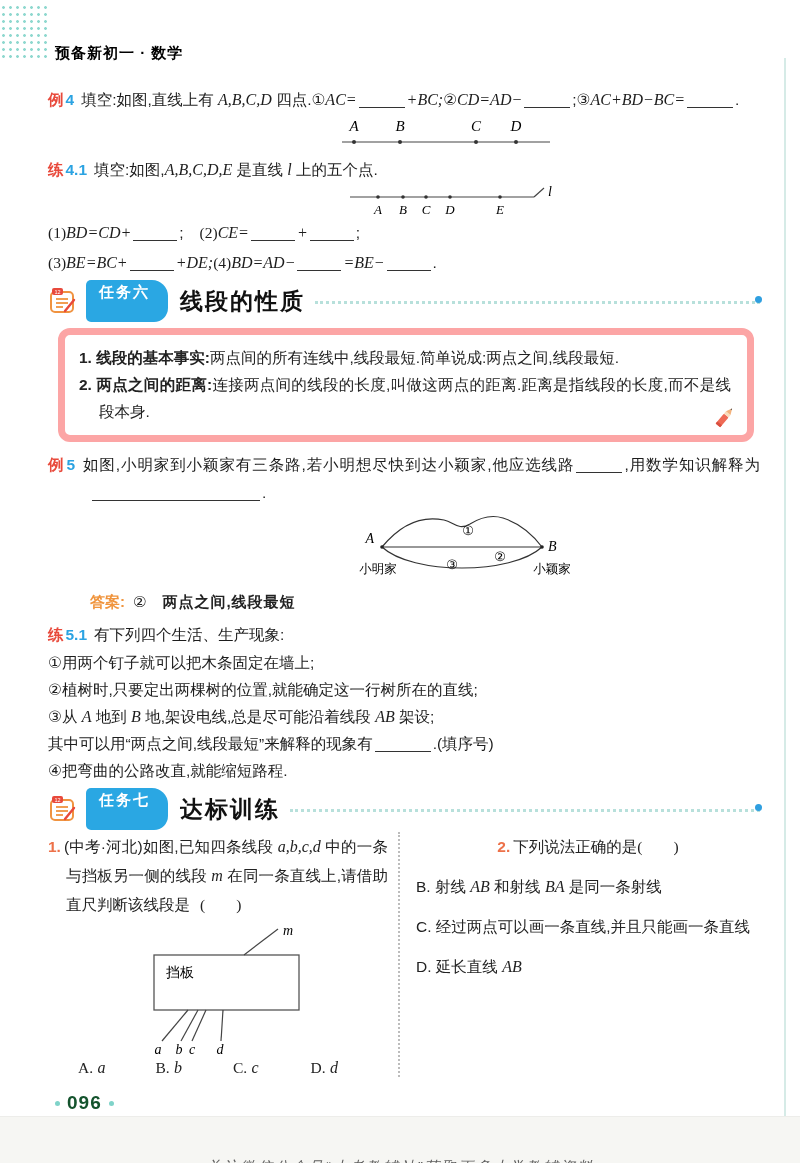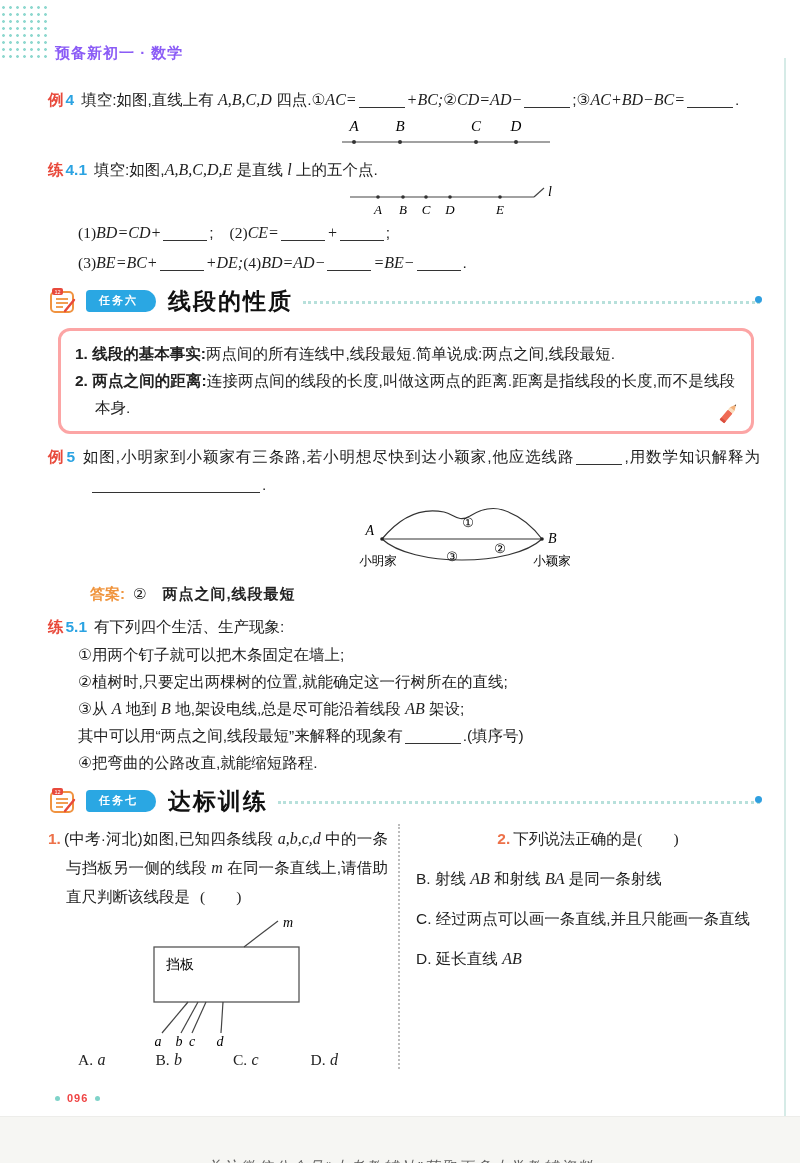--- a/index.html
+++ b/index.html
@@ -5,73 +5,73 @@
   html,body{margin:0;padding:0;}
   body{width:800px;height:1163px;background:#fdfdfc;font-family:"Liberation Sans","DejaVu Sans",sans-serif;color:#222;}
   .page{position:relative;width:800px;height:1163px;background:#ffffff;overflow:hidden;}
 
   
   .dotgrid{position:absolute;left:0;top:4px;width:50px;height:54px;
     background-image:radial-gradient(#8fd8cf 1.3px,transparent 1.5px);background-size:7px 7px;}
   .edge-line{position:absolute;left:784px;top:58px;width:2px;height:1105px;background:#d6ebe7;}
   .botband{position:absolute;left:0;right:0;top:1116px;bottom:0;background:#f6f6f3;border-top:1px solid #ededea;}
 
-  .header{position:absolute;left:55px;top:44px;font-size:15px;font-weight:700;letter-spacing:1px;color:#8b5cf6;}
+  .header{position:absolute;left:55px;top:44px;font-size:15px;font-weight:700;letter-spacing:1px;color:#000000;}
 
   .content{position:relative;padding:86px 40px 0 48px;}
 
   
   .para{font-size:15.5px;line-height:28px;text-align:justify;color:#1d1d1d;}
   .hang{padding-left:42px;text-indent:-42px;}
   .lbl{margin-right:7px;white-space:nowrap;}
   .red{color:#e8493b;font-weight:700;}
   .blue{color:#2ba3e2;font-weight:700;margin-left:2px;}
   .m{font-family:"Liberation Serif","DejaVu Serif",serif;font-style:italic;font-size:16px;}
   .up{font-family:"Liberation Serif","DejaVu Serif",serif;font-size:15.5px;}
   .blank{display:inline-block;width:46px;height:1em;border-bottom:1.3px solid #333;vertical-align:-3px;margin:0 2px;}
   .w168{width:168px;} .w44{width:44px;} .w56{width:56px;}
 
   .answer{font-size:15px;line-height:26px;margin-left:42px;}
   .ans-label{color:#f0953e;font-weight:700;margin-right:8px;}
   .ansgrp{margin-right:18px;}
   .ans-kai{font-weight:600;letter-spacing:1px;}
 
-  .indent30{margin-left:30px;}
+  .indent30{}
   .gap16{margin-left:16px;}
 
   
   .banner{display:flex;align-items:center;height:34px;margin-top:6px;}
-  .badge{background:#2aa7e3;color:#fff;font-size:11px;font-weight:700;letter-spacing:2px;
-    padding:3px 18px 4px 13px;border-radius:5px 16px 14px 5px;margin-left:8px;}
+  .badge{background:#2aa7e3;color:#fff;font-size:15px;font-weight:700;letter-spacing:2px;
+    padding:3px 18px 20px 13px;border-radius:5px 16px 14px 5px;margin-left:8px;}
   .banner-title{font-size:23px;font-weight:700;margin-left:12px;letter-spacing:2px;color:#111;}
   .dotline{flex:1;margin-left:10px;border-bottom:3px dotted #b7e0db;height:2px;position:relative;}
   .dot-end{position:absolute;right:-2px;top:-3px;width:7px;height:7px;border-radius:50%;background:#2f9fe0;}
 
   
-  .kbox{border:3px solid #fca5a5;border-radius:12px;margin:10px 6px 0 10px;padding:9px 16px 10px 14px;
+  .kbox{border:7px solid #fca5a5;border-radius:12px;margin:10px 6px 0 10px;padding:9px 16px 10px 14px;
     position:relative;font-size:15.5px;line-height:27px;text-align:justify;}
   .kline{padding-left:20px;text-indent:-20px;}
   .kbold{font-weight:700;}
   .pencil{position:absolute;right:8px;bottom:4px;}
 
   
   .cols{display:flex;margin-top:6px;}
   .colL{width:352px;border-right:2px dotted #bcbcbc;padding-right:10px;box-sizing:border-box;}
   .colR{flex:1;padding-left:16px;}
   .qnum{color:#ed7149;font-weight:700;margin-right:3px;}
   .qstem{font-size:15.5px;line-height:29px;text-align:justify;padding-left:18px;text-indent:-18px;}
   .q2head{display:flex;justify-content:center;font-size:15.5px;line-height:29px;}
   .q2opt{margin-top:11px;font-size:15.5px;line-height:29px;padding-left:24px;text-indent:-24px;text-align:justify;}
   .optrow{display:flex;margin:4px 0 0 30px;font-size:15.5px;}
   .optrow .opt{width:84px;}
 
   svg text{font-family:"Liberation Serif","DejaVu Serif",serif;}
   .svgblock{display:block;}
 
-  .pagenum{position:absolute;left:48px;top:1092px;display:flex;align-items:center;font-size:11px;font-weight:700;color:#ef4444;letter-spacing:1px;}
+  .pagenum{position:absolute;left:48px;top:1092px;display:flex;align-items:center;font-size:19px;font-weight:700;color:#14532d;letter-spacing:1px;}
   .pdot{width:5px;height:5px;border-radius:50%;background:#7fd3c9;margin:0 7px;}
   .footer{position:absolute;left:0;top:1130px;width:100%;text-align:center;font-size:15px;color:#5f5f5f;
     font-style:italic;letter-spacing:2px;margin-top:28px;}
 </style>
 </head>
 <body>
 
 <div class="page">
   <div class="dotgrid"></div>
   <div class="edge-line"></div>

